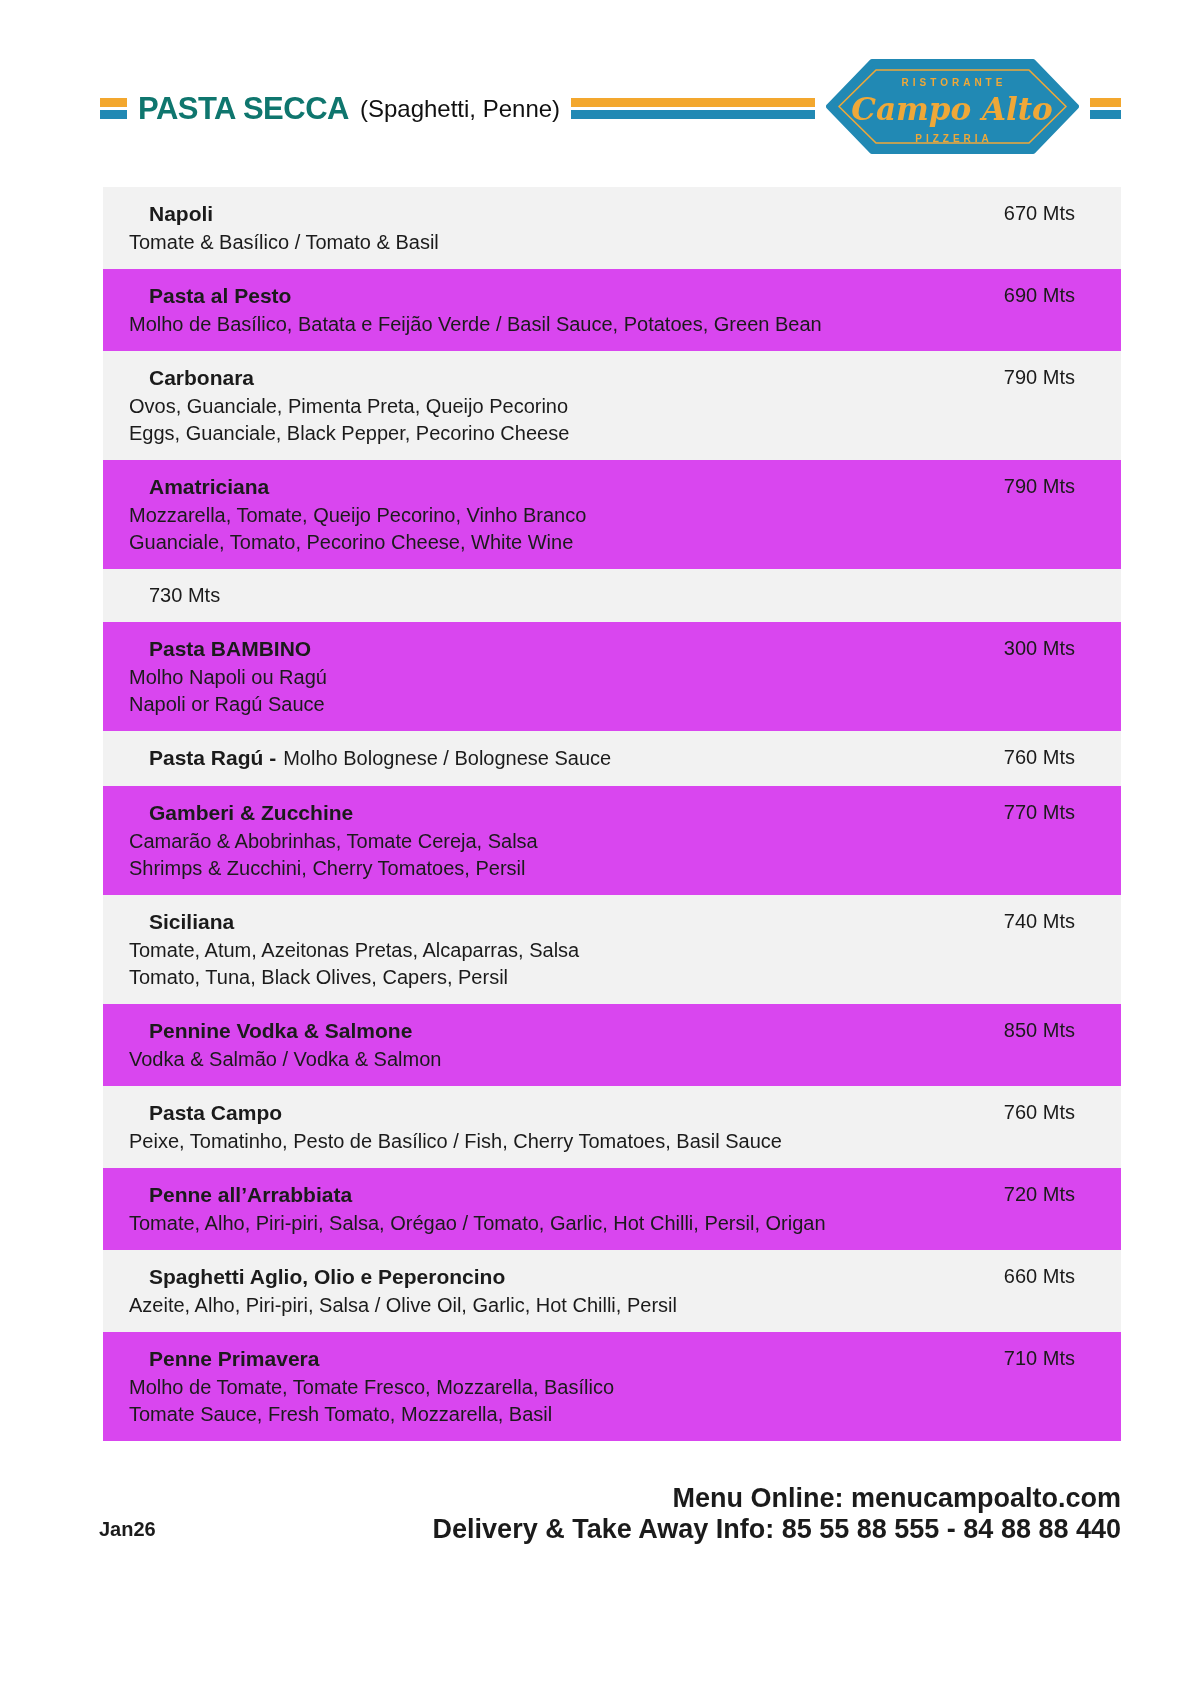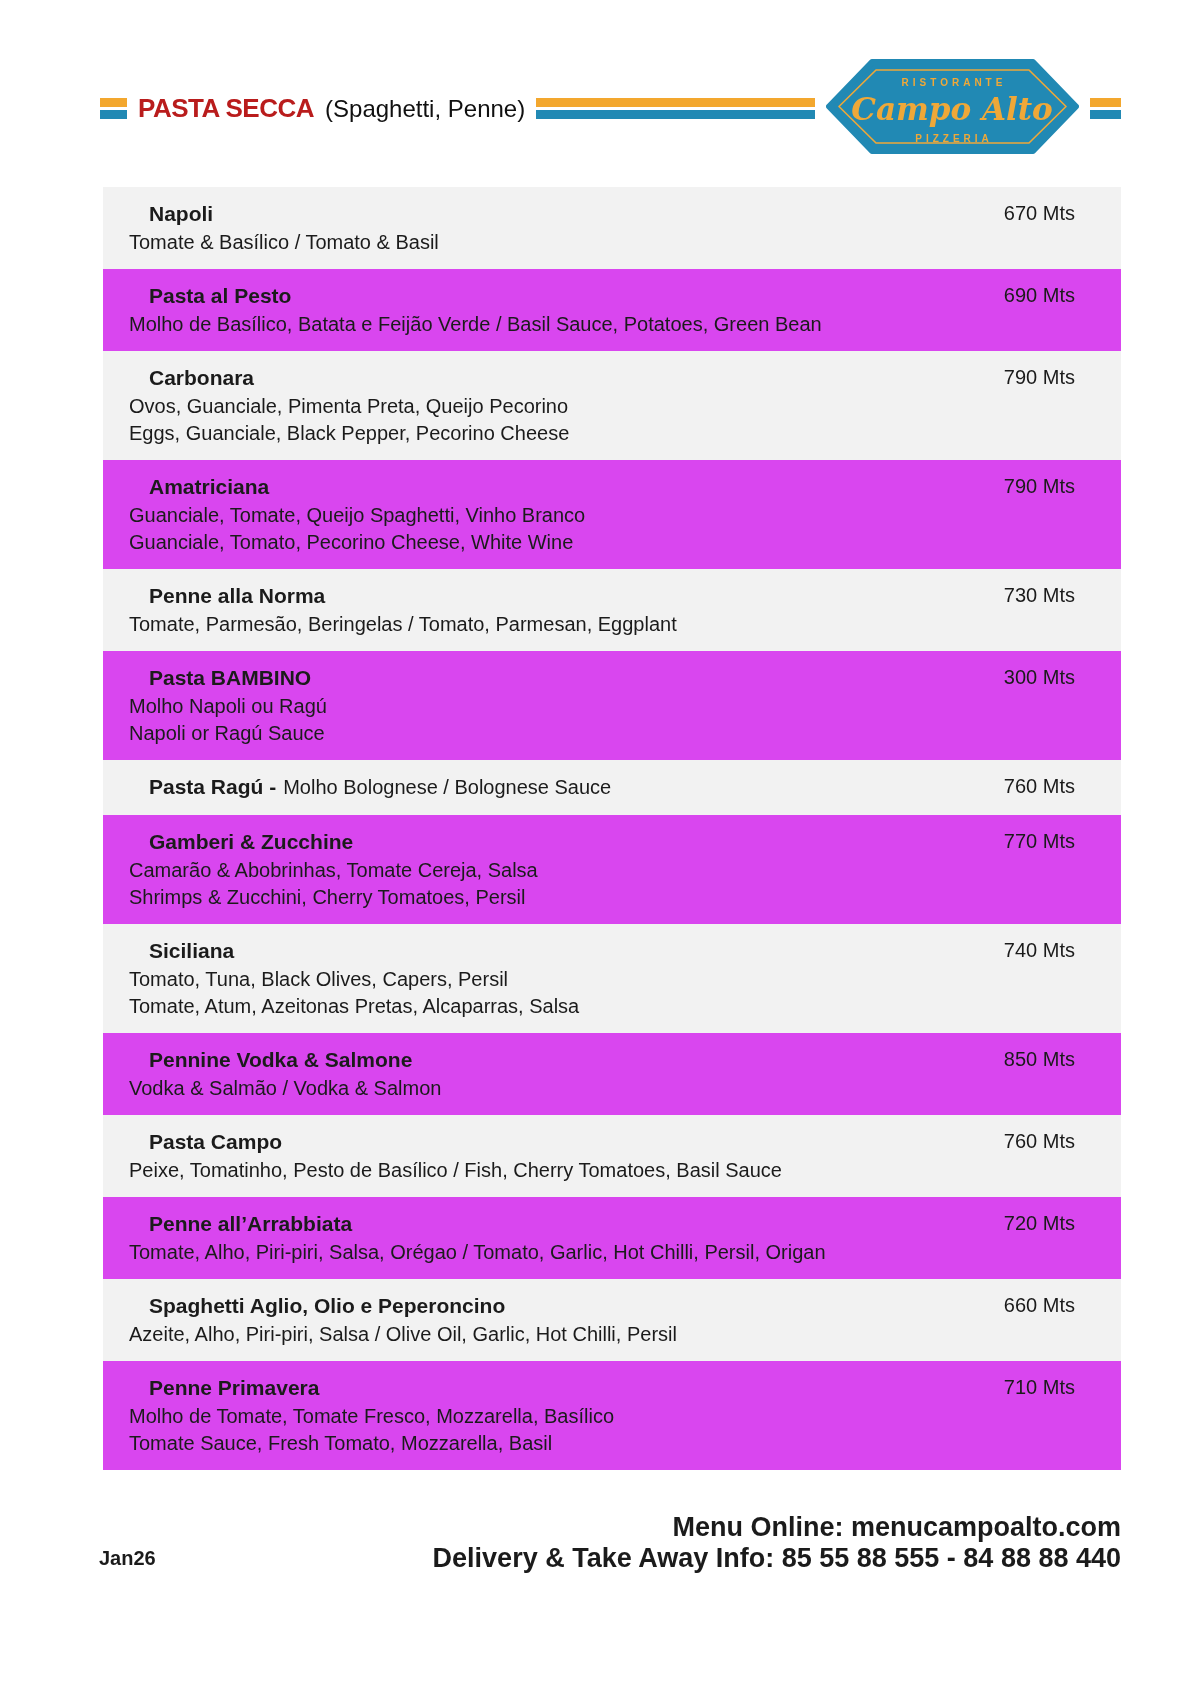--- a/index.html
+++ b/index.html
@@ -8,21 +8,21 @@
 
   
   .header{display:flex;align-items:center;gap:11px;padding:55px 69px 0 100px;height:107px;}
   .accent-pair{display:flex;flex-direction:column;gap:3px;}
   .accent-pair .bar{height:9px;}
   .bar-yellow{background:#f3a72e;}
   .bar-blue{background:#2189b4;}
   .marker{width:27px;flex:0 0 auto;}
   .connector{flex:1 1 auto;min-width:40px;}
   .right-bars{width:31px;flex:0 0 auto;}
-  .title{font-size:26px;font-weight:700;color:#b91c1c;letter-spacing:-0.5px;white-space:nowrap;}
+  .title{font-size:31px;font-weight:700;color:#0f766e;letter-spacing:-0.5px;white-space:nowrap;}
   .subtitle{font-size:24px;font-weight:400;color:#101010;white-space:nowrap;}
   .logo{flex:0 0 auto;}
 
   
   .menu-list{margin:25px 69px 0 103px;}
   .row{display:flex;justify-content:space-between;align-items:flex-start;padding:13px 46px 13px 26px;background:#d946ef;}
   .row.shaded{background:#f2f2f2;}
   .item-text{flex:1 1 auto;min-width:0;}
   .item-title-line{line-height:27px;margin-left:20px;}
   .item-name{font-weight:700;font-size:21px;line-height:27px;}
@@ -93,31 +93,27 @@
         <div class="item-title-line"><span class="item-name">Carbonara</span><span class="item-inline-desc"></span></div>
       <div class="item-desc">Ovos, Guanciale, Pimenta Preta, Queijo Pecorino</div>
           <div class="item-desc">Eggs, Guanciale, Black Pepper, Pecorino Cheese</div>
         </div>
       <div class="item-price">790 Mts</div>
     </div>
 
     <div class="row">
       <div class="item-text">
         <div class="item-title-line"><span class="item-name">Amatriciana</span><span class="item-inline-desc"></span></div>
-      <div class="item-desc">Guanciale, Tomate, Queijo Spaghetti, Vinho Branco</div>
+      <div class="item-desc">Mozzarella, Tomate, Queijo Pecorino, Vinho Branco</div>
           <div class="item-desc">Guanciale, Tomato, Pecorino Cheese, White Wine</div>
         </div>
       <div class="item-price">790 Mts</div>
     </div>
 
     <div class="row shaded">
-      <div class="item-text">
-        <div class="item-title-line"><span class="item-name">Penne alla Norma</span><span class="item-inline-desc"></span></div>
-      <div class="item-desc">Tomate, Parmesão, Beringelas / Tomato, Parmesan, Eggplant</div>
-        </div>
       <div class="item-price">730 Mts</div>
     </div>
 
     <div class="row">
       <div class="item-text">
         <div class="item-title-line"><span class="item-name">Pasta BAMBINO</span><span class="item-inline-desc"></span></div>
       <div class="item-desc">Molho Napoli ou Ragú</div>
           <div class="item-desc">Napoli or Ragú Sauce</div>
         </div>
       <div class="item-price">300 Mts</div>
@@ -135,22 +131,22 @@
         <div class="item-title-line"><span class="item-name">Gamberi &amp; Zucchine</span><span class="item-inline-desc"></span></div>
       <div class="item-desc">Camarão &amp; Abobrinhas, Tomate Cereja, Salsa</div>
           <div class="item-desc">Shrimps &amp; Zucchini, Cherry Tomatoes, Persil</div>
         </div>
       <div class="item-price">770 Mts</div>
     </div>
 
     <div class="row shaded">
       <div class="item-text">
         <div class="item-title-line"><span class="item-name">Siciliana</span><span class="item-inline-desc"></span></div>
-      <div class="item-desc">Tomato, Tuna, Black Olives, Capers, Persil</div>
-          <div class="item-desc">Tomate, Atum, Azeitonas Pretas, Alcaparras, Salsa</div>
+      <div class="item-desc">Tomate, Atum, Azeitonas Pretas, Alcaparras, Salsa</div>
+          <div class="item-desc">Tomato, Tuna, Black Olives, Capers, Persil</div>
         </div>
       <div class="item-price">740 Mts</div>
     </div>
 
     <div class="row">
       <div class="item-text">
         <div class="item-title-line"><span class="item-name">Pennine Vodka &amp; Salmone</span><span class="item-inline-desc"></span></div>
       <div class="item-desc">Vodka &amp; Salmão / Vodka &amp; Salmon</div>
         </div>
       <div class="item-price">850 Mts</div>

